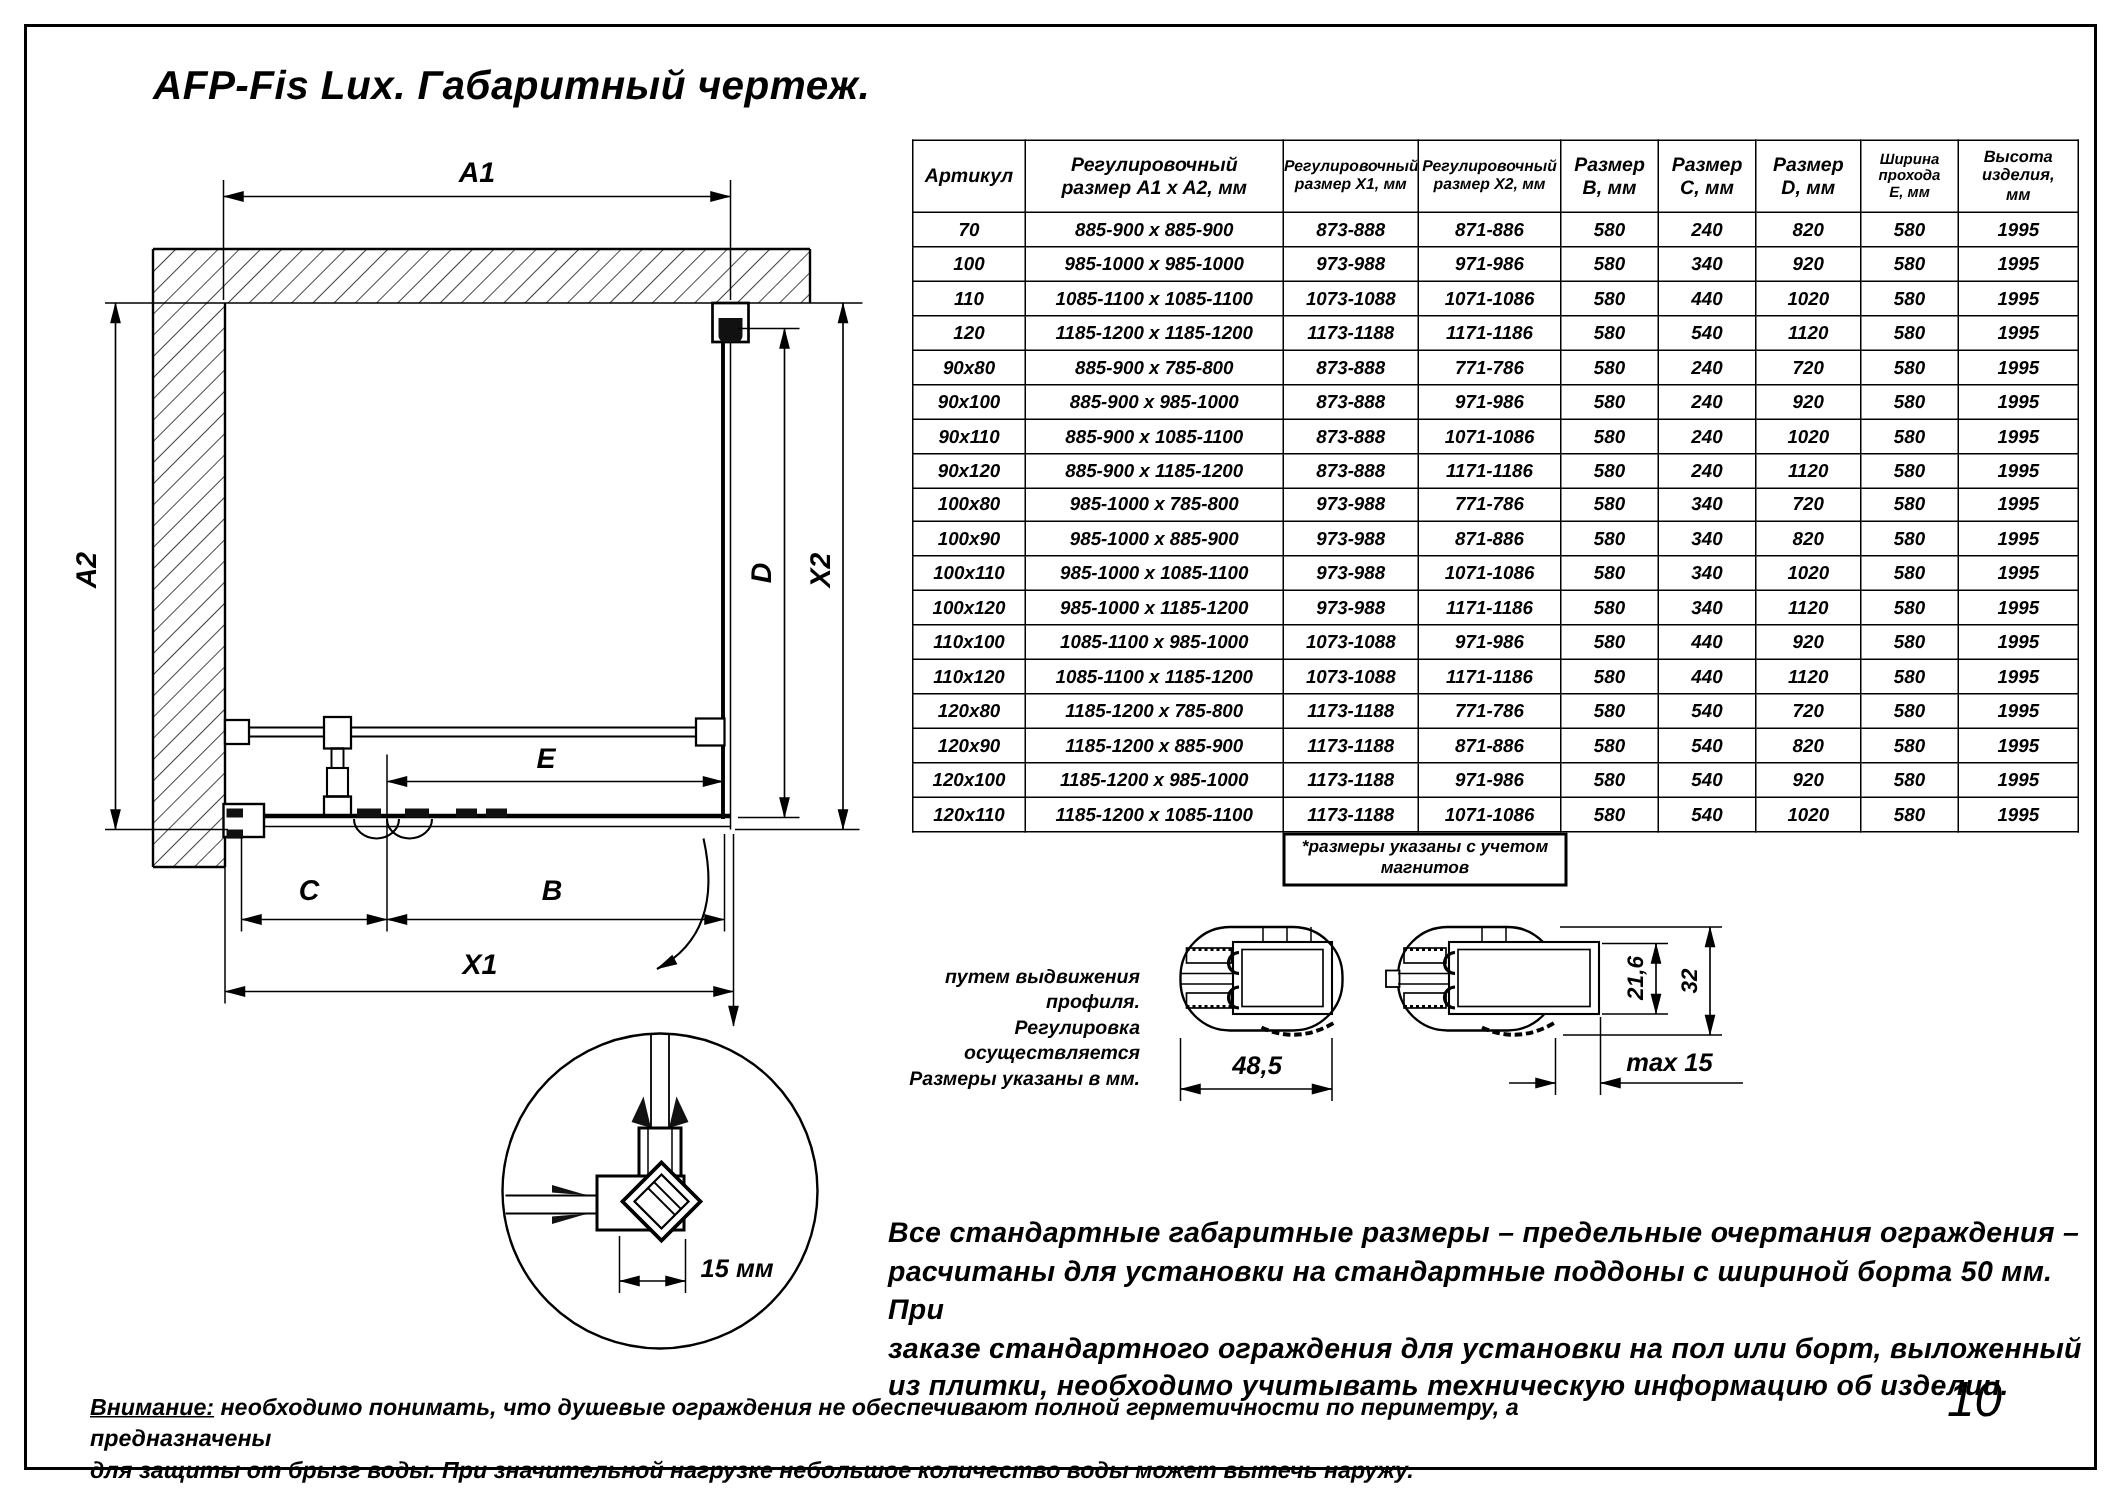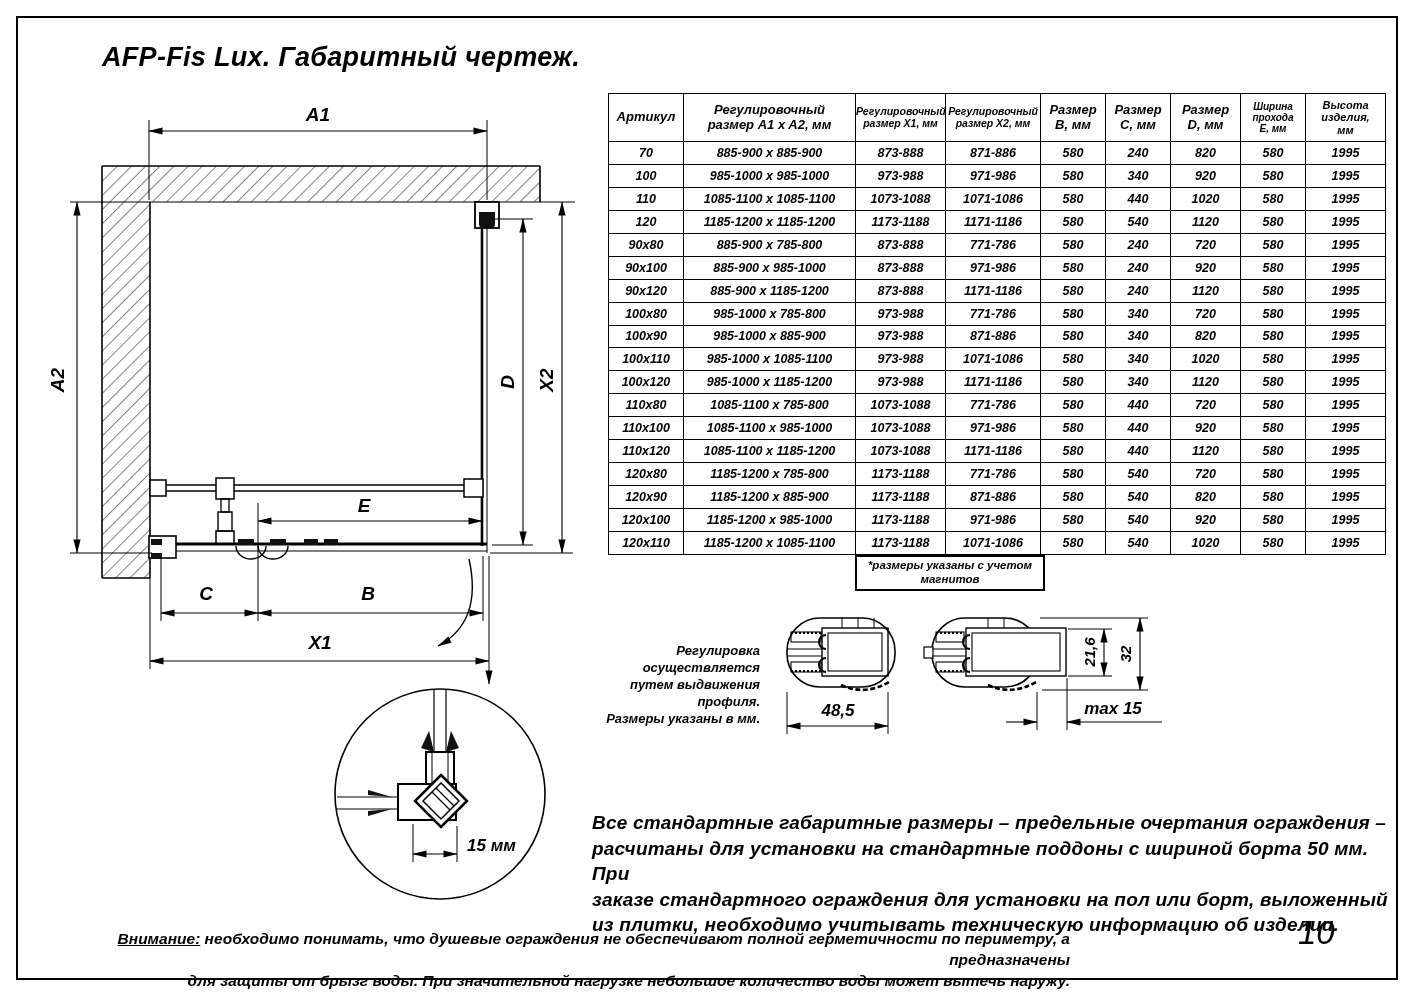--- a/index.html
+++ b/index.html
@@ -15,21 +15,21 @@
   th.c0{font-size:13px}th.c1{font-size:13px}th.c2,th.c3{font-size:10.5px}
   th.c4,th.c5,th.c6{font-size:13px}th.c7{font-size:10px}th.c8{font-size:11px}
   .footnote-box{position:absolute;left:855px;top:555px;width:186px;height:32px;border:2px solid #000;
     display:flex;align-items:center;justify-content:flex-start;text-align:center;
     font-style:italic;font-weight:bold;font-size:11.5px;line-height:1.2;}
   .adjust-note{position:absolute;left:586px;top:642px;width:174px;text-align:right;
     font-style:italic;font-weight:bold;font-size:13px;line-height:17px;}
   .paragraph{position:absolute;left:592px;top:768px;width:800px;font-style:italic;font-weight:bold;
     font-size:19px;line-height:25.5px;letter-spacing:.2px;margin-top:42px;}
   .warning{position:absolute;left:60px;top:928px;width:1010px;font-style:italic;font-weight:bold;
-    font-size:15.5px;line-height:21px;text-align:right;}
+    font-size:15.5px;line-height:21px;}
   .warning .wlabel{text-decoration:underline;}
   .page-number{position:absolute;left:1298px;top:914px;font-size:33px;font-style:italic;font-weight:normal;}
   
   .dim{font-family:"Liberation Sans",sans-serif;font-style:italic;font-weight:bold;font-size:19px;fill:#000;}
   .dim-sm{font-family:"Liberation Sans",sans-serif;font-style:italic;font-weight:bold;font-size:15px;fill:#000;}
   .dim-md{font-family:"Liberation Sans",sans-serif;font-style:italic;font-weight:bold;font-size:17px;fill:#000;}
   svg{position:absolute;left:0;top:0;pointer-events:none;}
 </style>
 </head>
 <body>
@@ -317,20 +317,31 @@
         <td>885-900 x 985-1000</td>
         <td>873-888</td>
         <td>971-986</td>
         <td>580</td>
         <td>240</td>
         <td>920</td>
         <td>580</td>
         <td>1995</td>
       </tr>
       <tr>
+        <td>90x110</td>
+        <td>885-900 x 1085-1100</td>
+        <td>873-888</td>
+        <td>1071-1086</td>
+        <td>580</td>
+        <td>240</td>
+        <td>1020</td>
+        <td>580</td>
+        <td>1995</td>
+      </tr>
+      <tr>
         <td>90x120</td>
         <td>885-900 x 1185-1200</td>
         <td>873-888</td>
         <td>1171-1186</td>
         <td>580</td>
         <td>240</td>
         <td>1120</td>
         <td>580</td>
         <td>1995</td>
       </tr>
@@ -372,31 +383,20 @@
         <td>985-1000 x 1185-1200</td>
         <td>973-988</td>
         <td>1171-1186</td>
         <td>580</td>
         <td>340</td>
         <td>1120</td>
         <td>580</td>
         <td>1995</td>
       </tr>
       <tr>
-        <td>110x80</td>
-        <td>1085-1100 x 785-800</td>
-        <td>1073-1088</td>
-        <td>771-786</td>
-        <td>580</td>
-        <td>440</td>
-        <td>720</td>
-        <td>580</td>
-        <td>1995</td>
-      </tr>
-      <tr>
         <td>110x100</td>
         <td>1085-1100 x 985-1000</td>
         <td>1073-1088</td>
         <td>971-986</td>
         <td>580</td>
         <td>440</td>
         <td>920</td>
         <td>580</td>
         <td>1995</td>
       </tr>
@@ -456,22 +456,22 @@
         <td>1995</td>
       </tr>
     </tbody>
 </table>
 
 <div class="footnote-box">
   <span>*размеры указаны с учетом магнитов</span>
 </div>
 
 <div class="adjust-note">
+  <div>путем выдвижения профиля.</div>
   <div>Регулировка осуществляется</div>
-  <div>путем выдвижения профиля.</div>
   <div>Размеры указаны в мм.</div>
 </div>
 
 <div class="paragraph">
   <div>Все стандартные габаритные размеры – предельные очертания ограждения –</div>
   <div>расчитаны для установки на стандартные поддоны с шириной борта 50 мм. При</div>
   <div>заказе стандартного ограждения для установки на пол или борт, выложенный</div>
   <div>из плитки, необходимо учитывать техническую информацию об изделии.</div>
 </div>
 

